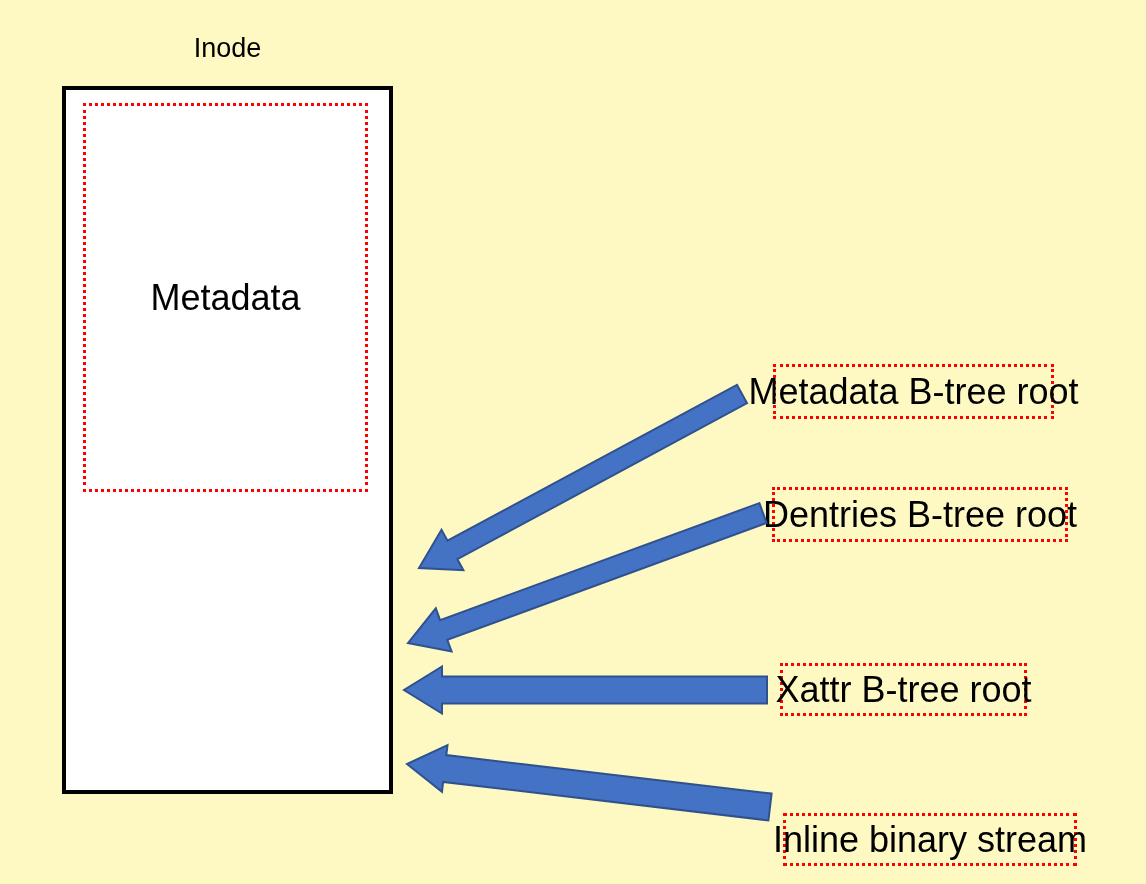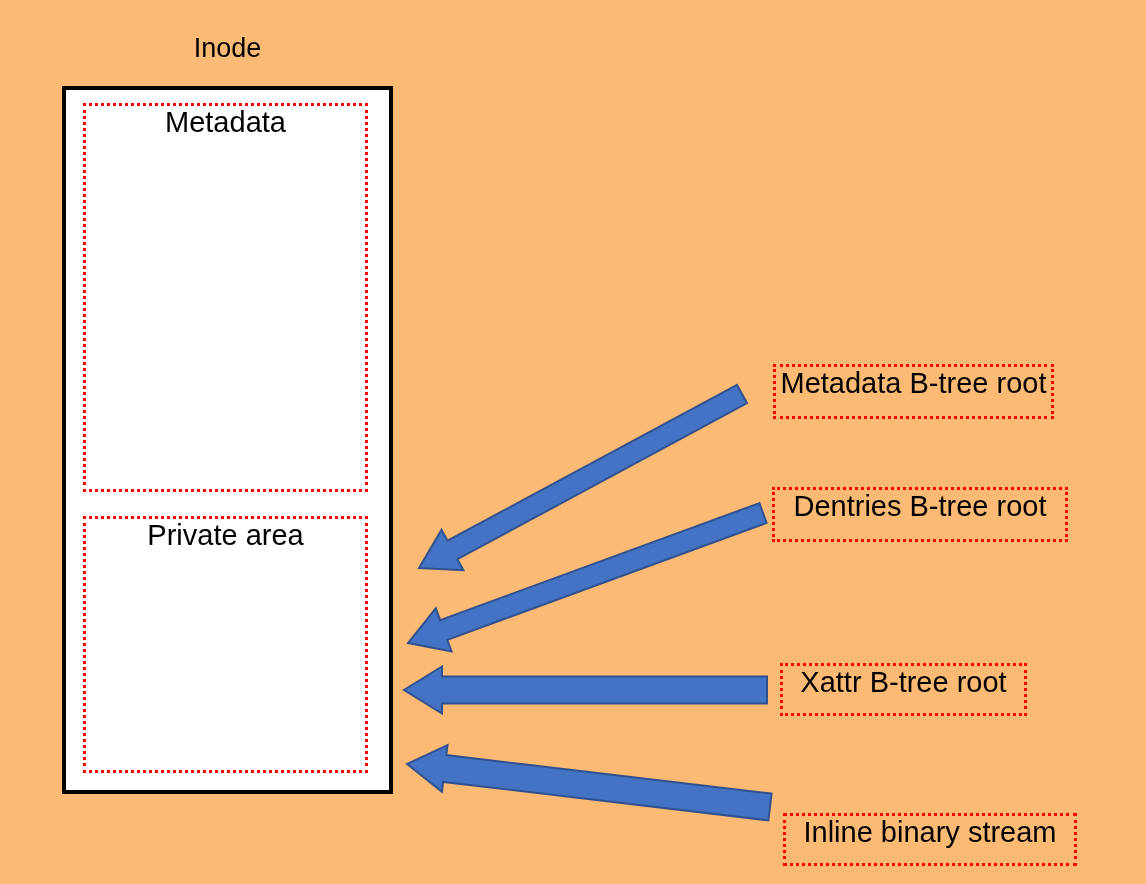--- a/index.html
+++ b/index.html
@@ -4,21 +4,21 @@
 <style>
   html, body {
     margin: 0;
     padding: 0;
     background: #ffffff;
   }
   #canvas {
     position: relative;
     width: 1146px;
     height: 884px;
-    background: #fdba74;
+    background: #fef9c3;
     font-family: "Liberation Sans", "DejaVu Sans", sans-serif;
     color: #000000;
     overflow: hidden;
   }
   .abs { position: absolute; box-sizing: border-box; }
 
   .diagram-title {
     left: 62px; top: 33px; width: 331px;
     text-align: center;
     font-size: 27px;
@@ -28,23 +28,23 @@
 
   .inode-box {
     left: 62px; top: 86px; width: 331px; height: 708px;
     border: 4px solid #000000;
     background: #ffffff;
   }
 
   .dotted-box {
     border: 3px dotted #ff0000;
     display: flex;
-    align-items: flex-start;
+    align-items: center;
     justify-content: center;
-    font-size: 29px;
+    font-size: 36px;
     white-space: nowrap;
     background: transparent;
   }
 
   .metadata-box { left: 83px; top: 103px; width: 285px; height: 389px; }
   .private-box  { left: 83px; top: 516px; width: 285px; height: 257px; }
 
   .pointer-label { padding: 0 10px; }
   .label-extents { left: 773px; top: 364px; width: 281px; height: 55px; }
   .label-dentries{ left: 772px; top: 487px; width: 296px; height: 55px; }
@@ -64,23 +64,20 @@
 <div id="canvas" style="color: rgb(0, 0, 0);">
 
   <div class="abs diagram-title">Inode</div>
 
   <div class="abs inode-box" style="border-color: rgb(0, 0, 0);"></div>
 
   <div class="abs dotted-box metadata-box" style="border-color: rgb(255, 0, 0);">
     <span>Metadata</span>
   </div>
 
-  <div class="abs dotted-box private-box" style="border-color: rgb(255, 0, 0);">
-    <span>Private area</span>
-  </div>
 
   <div class="abs dotted-box pointer-label label-extents" style="border-color: rgb(255, 0, 0);">
     <span>Metadata B-tree root</span>
   </div>
 
   <div class="abs dotted-box pointer-label label-dentries" style="border-color: rgb(255, 0, 0);">
     <span>Dentries B-tree root</span>
   </div>
 
   <div class="abs dotted-box pointer-label label-xattr" style="border-color: rgb(255, 0, 0);">

